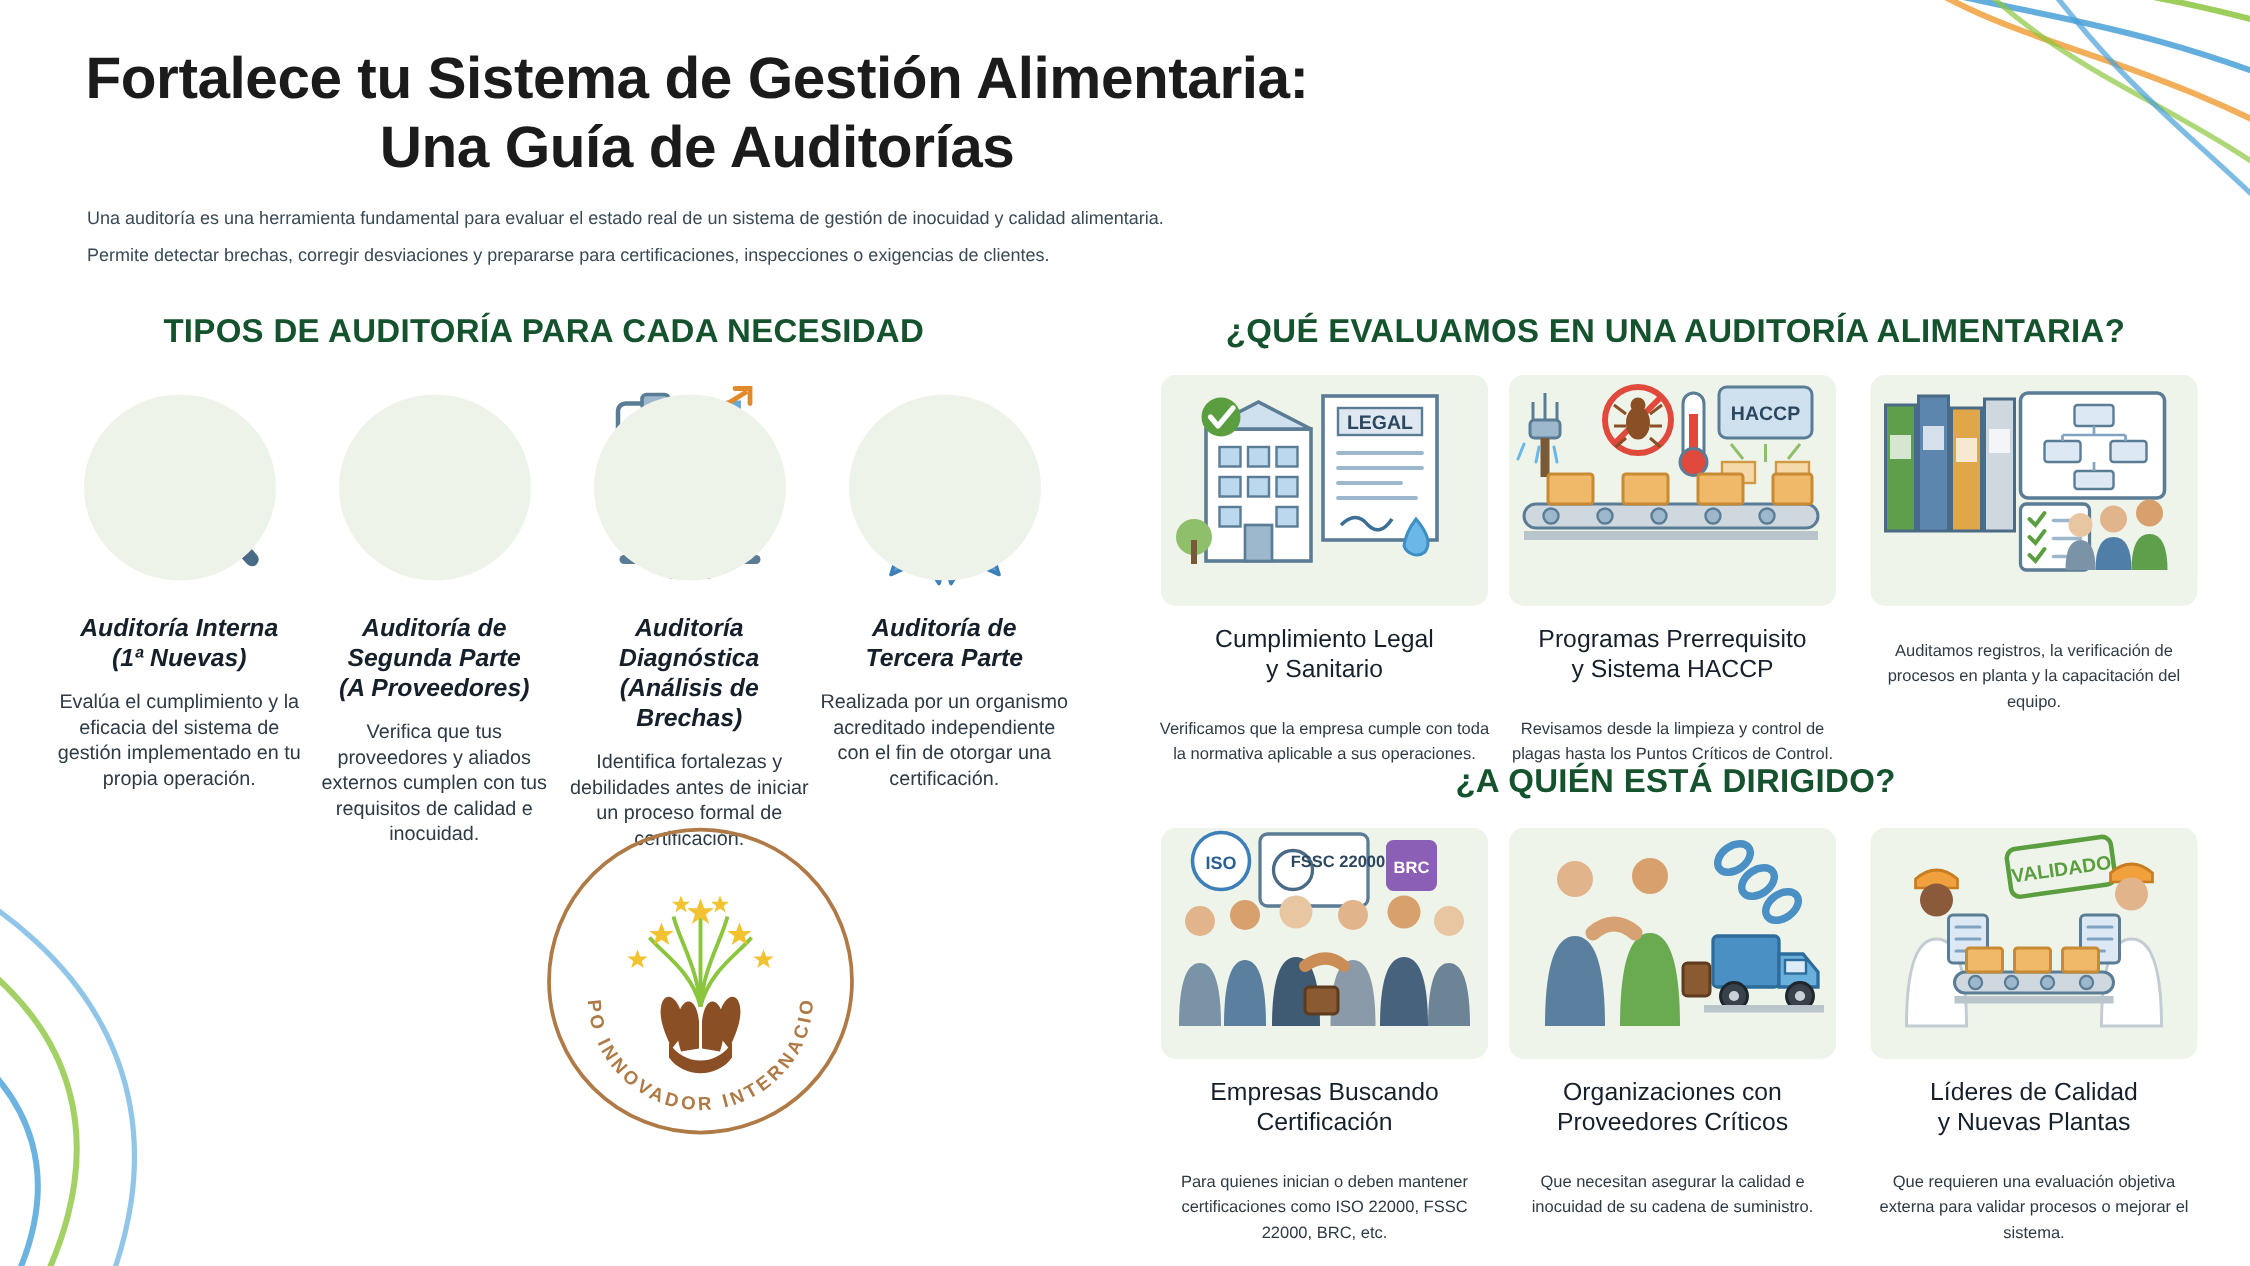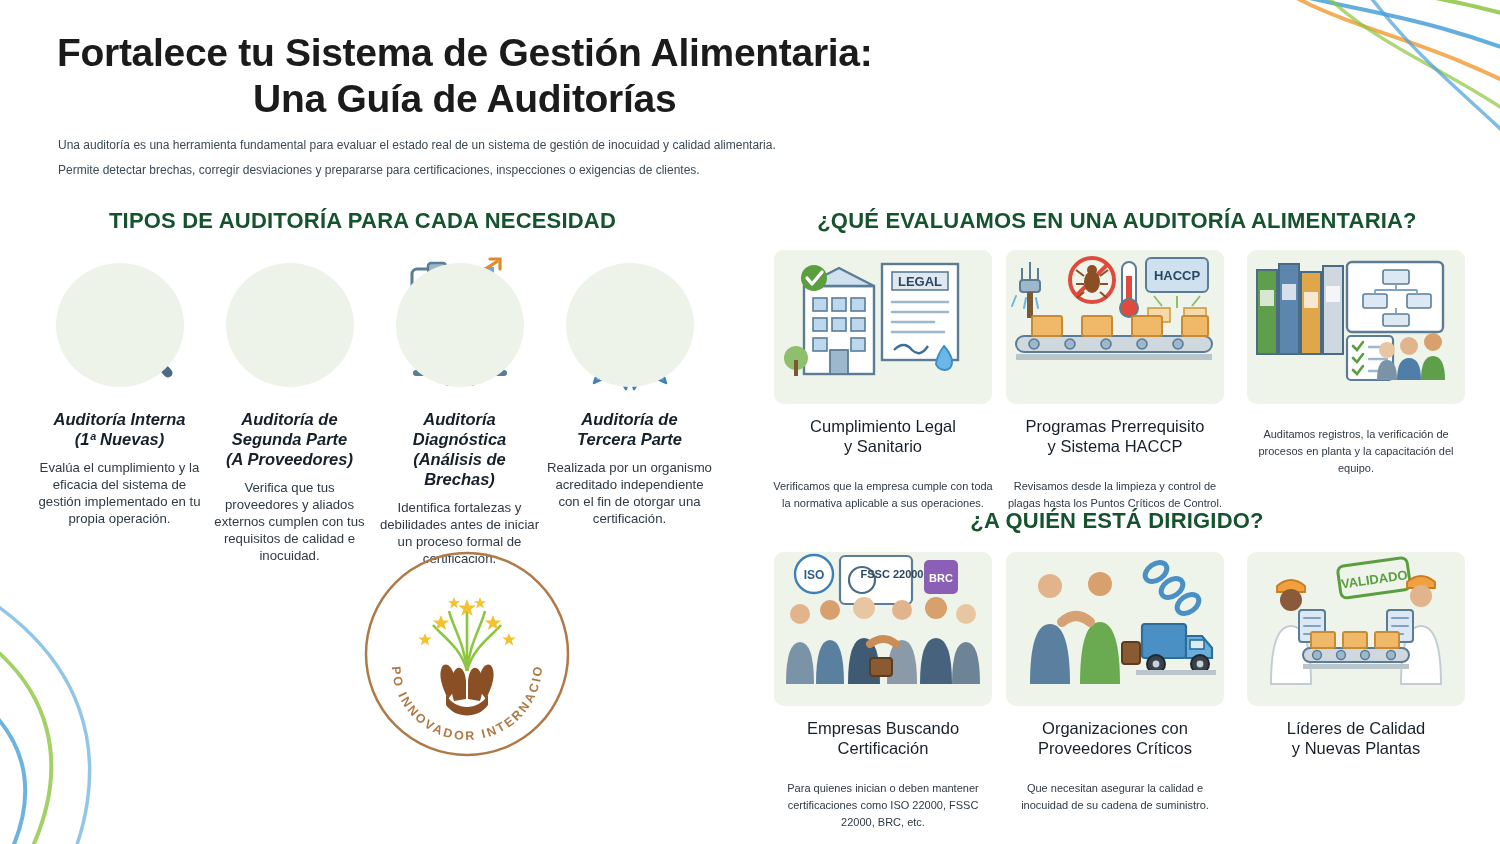--- a/index.html
+++ b/index.html
@@ -539,15 +539,16 @@
           <rect x="96" y="80" width="24" height="16" rx="2"></rect>
           <rect x="128" y="80" width="24" height="16" rx="2"></rect>
         </g>
         <rect x="56" y="112" width="106" height="5" fill="#b9c4cb"></rect>
       </svg>
     </div>
     <h3>
       <span>Líderes de Calidad</span><br>
       <span>y Nuevas Plantas</span>
     </h3>
+    <p>Que requieren una evaluación objetiva externa para validar procesos o mejorar el sistema.</p>
   </div>
 
 </div>
 
 </body></html>

